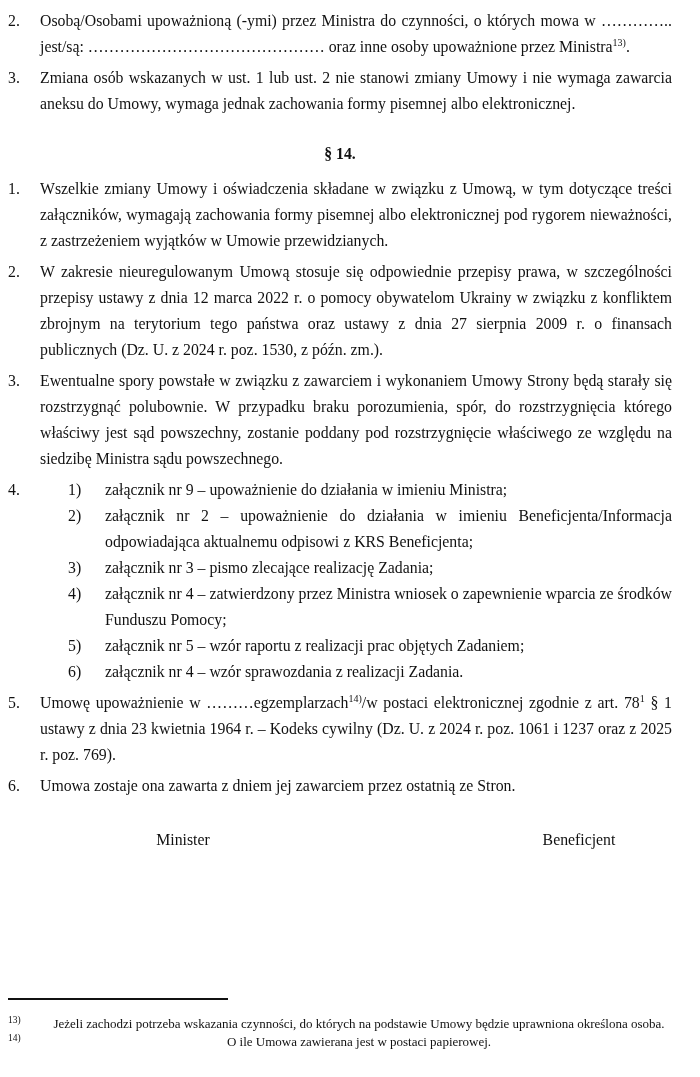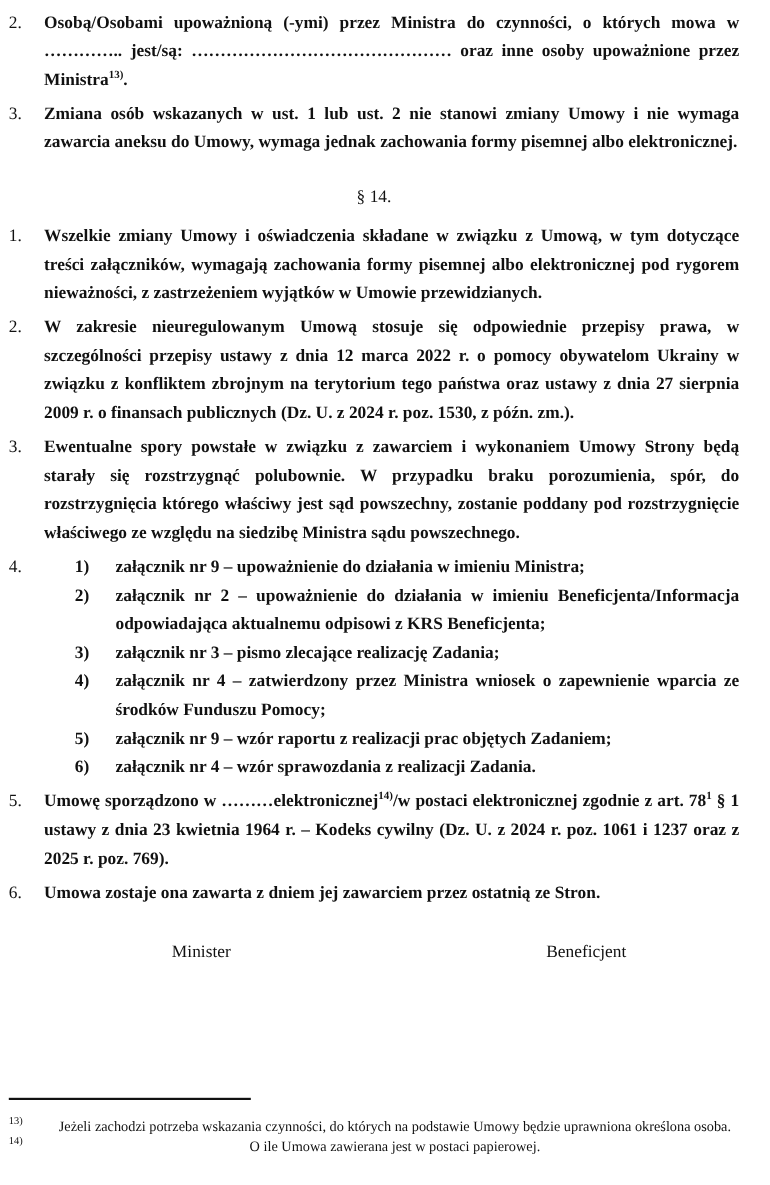--- a/index.html
+++ b/index.html
@@ -25,43 +25,43 @@
     align-items: flex-start;
     margin-bottom: 5px;
   }
   .li .num {
     flex: 0 0 32px;
     white-space: nowrap;
   }
   .li .body {
     flex: 1 1 auto;
     text-align: justify;
-    font-weight: bold;
   }
   .subli {
     display: flex;
     align-items: flex-start;
     margin-left: 28px;
   }
   .subli .subnum { flex: 0 0 37px; }
   .subli .subbody { flex: 1 1 auto; text-align: justify; }
   .heading {
     text-align: center;
-    font-weight: normal;
+    font-weight: bold;
     margin-top: 24px;
     margin-bottom: 9px;
   }
   sup.fn {
     font-size: 10px;
     line-height: 0;
     vertical-align: super;
   }
   .signatures {
     display: flex;
     margin-top: 28px;
+    gap: 46px;
   }
   .sig-col {
     flex: 0 0 350px;
     text-align: center;
   }
   .footnote-area {
     position: absolute;
     left: 8px;
     right: 12px;
     top: 998px;
@@ -131,32 +131,32 @@
         <div class="subli">
           <div class="subnum">3)</div>
           <div class="subbody">załącznik nr 3 – pismo zlecające realizację Zadania;</div>
         </div>
         <div class="subli">
           <div class="subnum">4)</div>
           <div class="subbody">załącznik nr 4 – zatwierdzony przez Ministra wniosek o zapewnienie wparcia ze środków Funduszu Pomocy;</div>
         </div>
         <div class="subli">
           <div class="subnum">5)</div>
-          <div class="subbody">załącznik nr 9 – wzór raportu z realizacji prac objętych Zadaniem;</div>
+          <div class="subbody">załącznik nr 5 – wzór raportu z realizacji prac objętych Zadaniem;</div>
         </div>
         <div class="subli">
           <div class="subnum">6)</div>
           <div class="subbody">załącznik nr 4 – wzór sprawozdania z realizacji Zadania.</div>
         </div>
       </div>
     </div>
 
     <div class="li">
       <div class="num">5.</div>
-      <div class="body"><span>Umowę sporządzono w ………elektronicznej</span><sup class="fn">14)</sup><span>/w postaci elektronicznej zgodnie z art. 78</span><sup class="fn">1</sup><span> § 1 ustawy z dnia 23 kwietnia 1964 r. – Kodeks cywilny (Dz. U. z 2024 r. poz. 1061 i 1237 oraz z 2025 r. poz. 769).</span></div>
+      <div class="body"><span>Umowę upoważnienie w ………egzemplarzach</span><sup class="fn">14)</sup><span>/w postaci elektronicznej zgodnie z art. 78</span><sup class="fn">1</sup><span> § 1 ustawy z dnia 23 kwietnia 1964 r. – Kodeks cywilny (Dz. U. z 2024 r. poz. 1061 i 1237 oraz z 2025 r. poz. 769).</span></div>
     </div>
 
     <div class="li">
       <div class="num">6.</div>
       <div class="body">Umowa zostaje ona zawarta z dniem jej zawarciem przez ostatnią ze Stron.</div>
     </div>
 
     <div class="signatures">
       <div class="sig-col">Minister</div>
       <div class="sig-col">Beneficjent</div>

